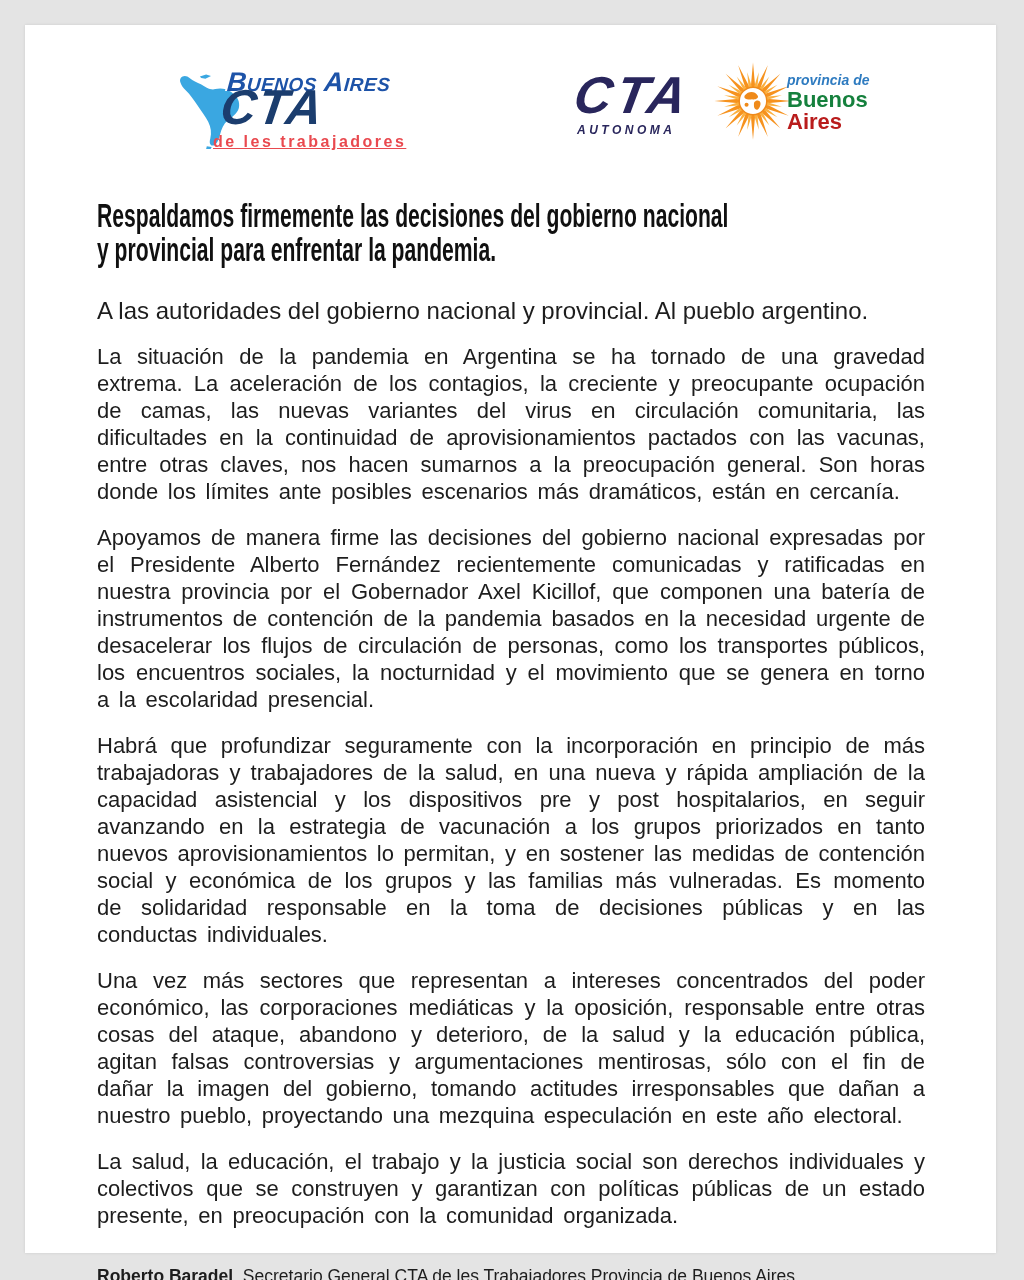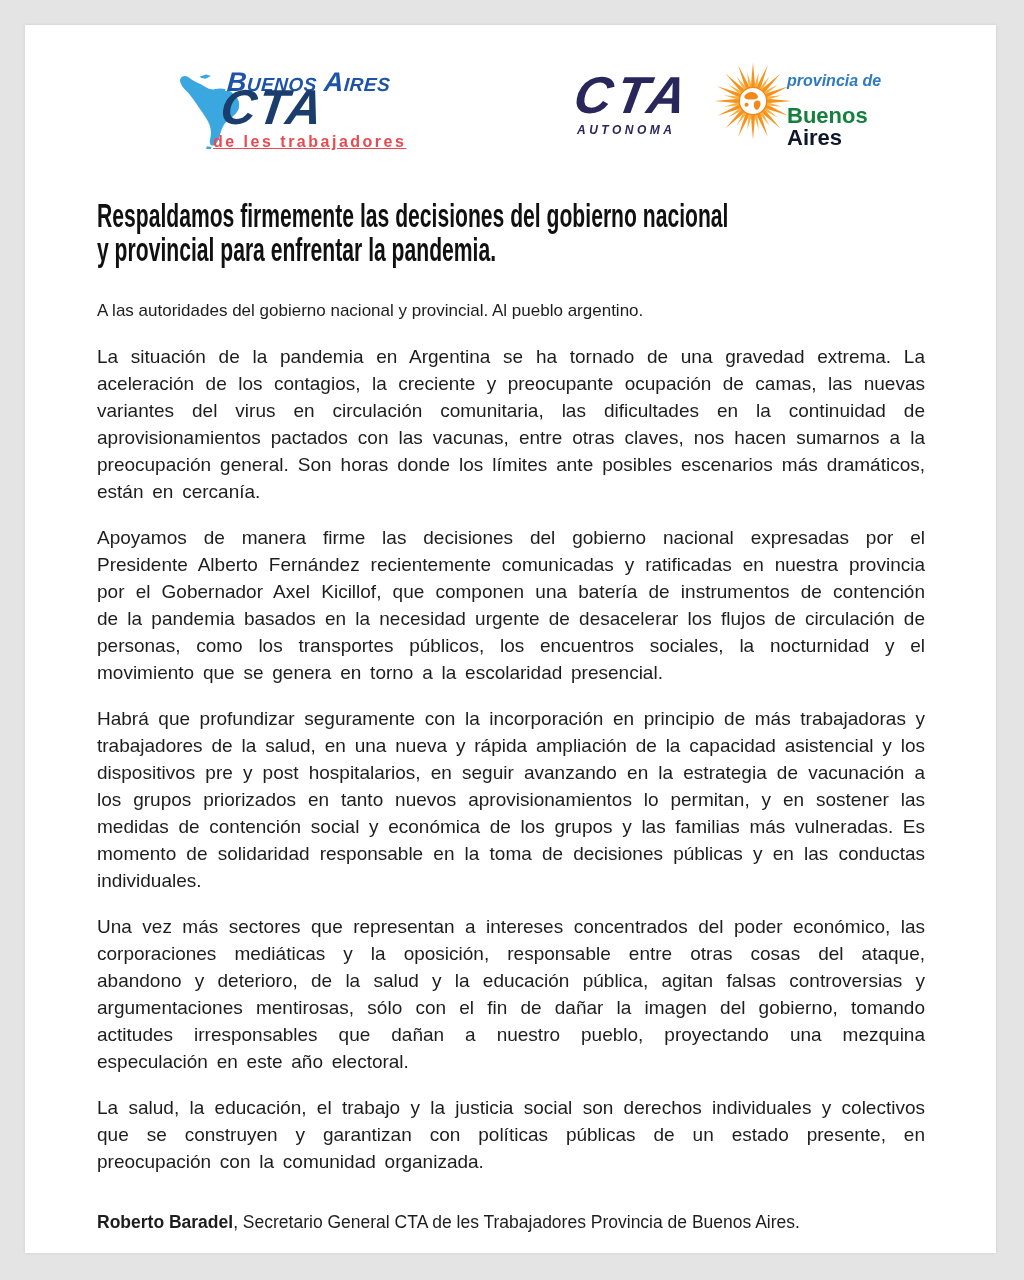--- a/index.html
+++ b/index.html
@@ -45,42 +45,42 @@
     font-size:52px; line-height:1; letter-spacing:4px;
     transform:skewX(-10deg);
   }
   .autonoma-text {
     position:absolute; left:2px; top:56px;
     font-style:italic; font-weight:900; font-size:12px;
     letter-spacing:3.5px; white-space:nowrap;
   }
   .sun-svg { position:absolute; left:132px; top:-12px; width:92px; height:92px; }
   .prov-block { position:absolute; left:212px; top:6px; line-height:1; white-space:nowrap; }
-  .prov-line1 { font-style:italic; font-size:16px; font-weight:bold; display:block; margin-bottom:16px; }
+  .prov-line1 { font-style:italic; font-size:14px; font-weight:bold; display:block; margin-bottom:2px; }
   .prov-line2, .prov-line3 { font-weight:bold; font-size:22px; display:block; line-height:22px; }
 
   
   h1.title {
     margin:24px 0 0 0; padding:0;
     font-weight:bold; color:#101010;
     font-size:33px; line-height:34px;
     transform:scaleX(0.64); transform-origin:0 0;
     width:828px;
   }
   h1.title span { display:block; white-space:nowrap; }
 
   
   .bodytext { width:828px; color:#1d1d1d; }
   .salutation {
     margin:30px 0 0 0;
-    font-size:17px; line-height:27px;
+    font-size:24px; line-height:27px;
   }
   .para {
     margin:19px 0 0 0;
-    font-size:19px; line-height:27px;
+    font-size:22px; line-height:27px;
     text-align:justify; word-spacing:3.5px;
   }
   .signatures { margin-top:32px; }
   .sig-line { margin:0 0 4px 0; font-size:17.5px; line-height:30px; }
   .sig-line b { font-weight:bold; }
 </style>
 </head>
 <body>
 
 <div class="sheet">
@@ -140,21 +140,21 @@
           <use href="#rayS" transform="rotate(326.25)"></use>
           <use href="#rayS" transform="rotate(348.75)"></use>
           <circle r="15" fill="#ffffff" stroke="#ef8a1a" stroke-width="1.6"></circle>
           <path fill="#ef8a1a" d="M-9,-6 C-5,-11 2,-11 5,-6 C7,-3 2,-1 -1,-2 C-5,-1 -11,-2 -9,-6 Z"></path>
           <path fill="#ef8a1a" d="M3,0 C7,-2 10,2 7,7 C5,11 1,10 1,5 C1,2 1,1 3,0 Z"></path>
           <circle cx="-7" cy="4" r="2.2" fill="#ef8a1a"></circle>
         </svg>
         <span class="prov-block">
           <span class="prov-line1" style="color:#2e7bc0">provincia de</span>
           <span class="prov-line2" style="color:#15803d">Buenos</span>
-          <span class="prov-line3" style="color:#0f172a">Aires</span>
+          <span class="prov-line3" style="color:#b91c1c">Aires</span>
         </span>
       </div>
 
     </div>
 
     <h1 class="title">
       <span>Respaldamos firmemente las decisiones del gobierno nacional</span>
       <span>y provincial para enfrentar la pandemia.</span>
     </h1>
 

